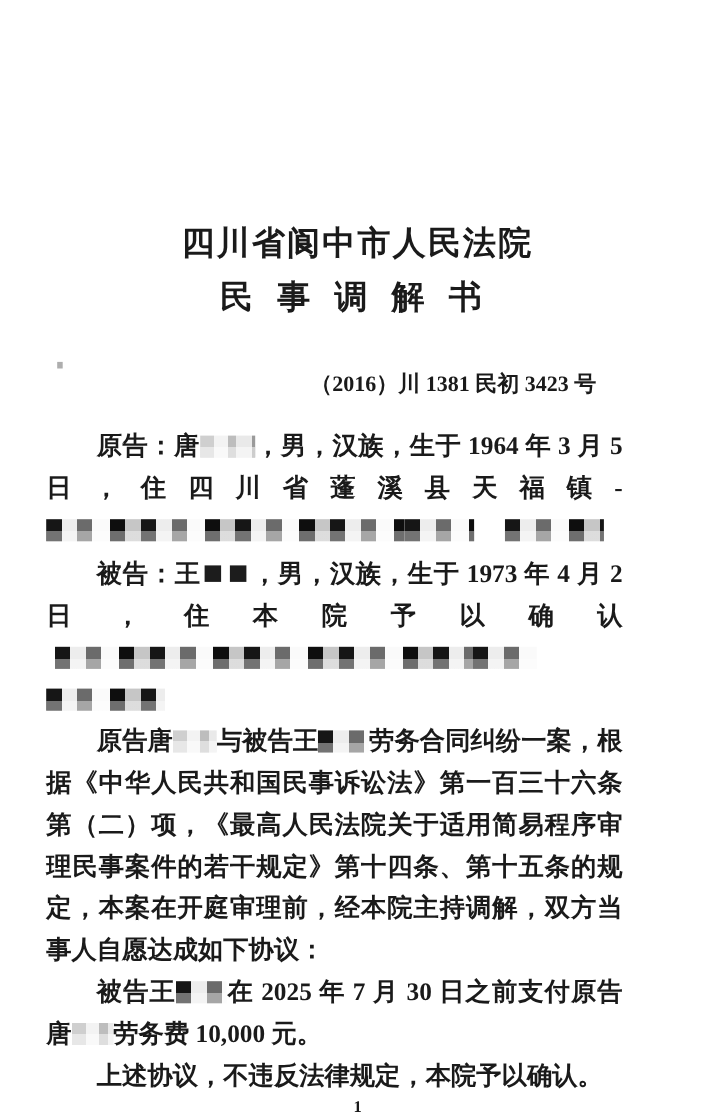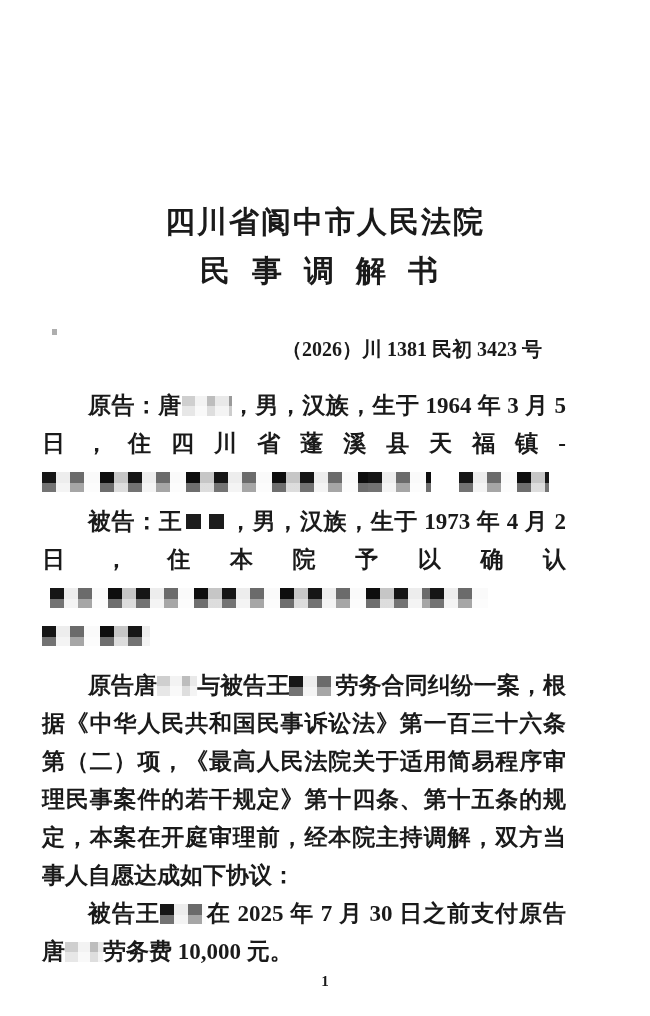--- a/index.html
+++ b/index.html
@@ -33,21 +33,21 @@
     font-size:20px;line-height:28px;
   }
   .para{
     margin:0 84px 0 42px;
     font-size:23px;line-height:38px;
     text-align:justify;
     text-indent:2em;
   }
   .p-plaintiff{margin-top:24px;}
   .p-defendant{margin-top:2px;}
-  .p-main{margin-top:12px;}
+  .p-main{margin-top:0;}
   .page-number{
     margin-top:0;
     text-align:center;
     font-size:15px;line-height:20px;
   }
   
   .mosaic{
     display:inline-block;height:20px;vertical-align:-3px;
     background:
       linear-gradient(180deg, rgba(255,255,255,0) 0 55%, rgba(255,255,255,.40) 55% 100%),
@@ -76,28 +76,29 @@
 <body>
 
 <div class="page">
 
   <div class="speck"></div>
 
   <h1 class="court-name">四川省阆中市人民法院</h1>
 
   <h2 class="doc-title">民事调解书</h2>
 
-  <p class="case-no">（2026）川 1381 民初 3423 号</p>
+  <p class="case-no">（2016）川 1381 民初 3423 号</p>
 
   <p class="para p-plaintiff"><span>原告：唐</span><span class="mosaic light w50"></span><span>，男，汉族，生于 1964 年 3 月 5 日，住</span><span>四川省蓬溪县天福镇-</span><span class="mosaic w326"></span><span class="mosaic w63 gap"></span><span class="mosaic w90"></span></p>
 
   <p class="para p-defendant"><span>被告：王</span><span class="sq"></span><span class="sq"></span><span>，男，汉族，生于 1973 年 4 月 2 日，住</span><span>本院予以确认</span><span class="mosaic w380 indent-gap"></span><span class="mosaic w58 gap"></span><span class="mosaic w108"></span></p>
 
   <div class="p-main">
     <p class="para"><span>原告唐</span><span class="mosaic light w40"></span><span>与被告王</span><span class="mosaic w46"></span><span>劳务合同纠纷一案，根据《中华人民共和国民事诉讼法》第一百三十六条第（二）项，《最高人民法院关于适用简易程序审理民事案件的若干规定》第十四条、第十五条的规定，本案在开庭审理前，经本院主持调解，双方当事人自愿达成如下协议：</span></p>
 
     <p class="para"><span>被告王</span><span class="mosaic w46"></span><span>在 2025 年 7 月 30 日之前支付原告唐</span><span class="mosaic light w38"></span><span>劳务费 10,000 元。</span></p>
 
+    <p class="para">上述协议，不违反法律规定，本院予以确认。</p>
   </div>
 
   <p class="page-number">1</p>
 
 </div>
 
 </body></html>

